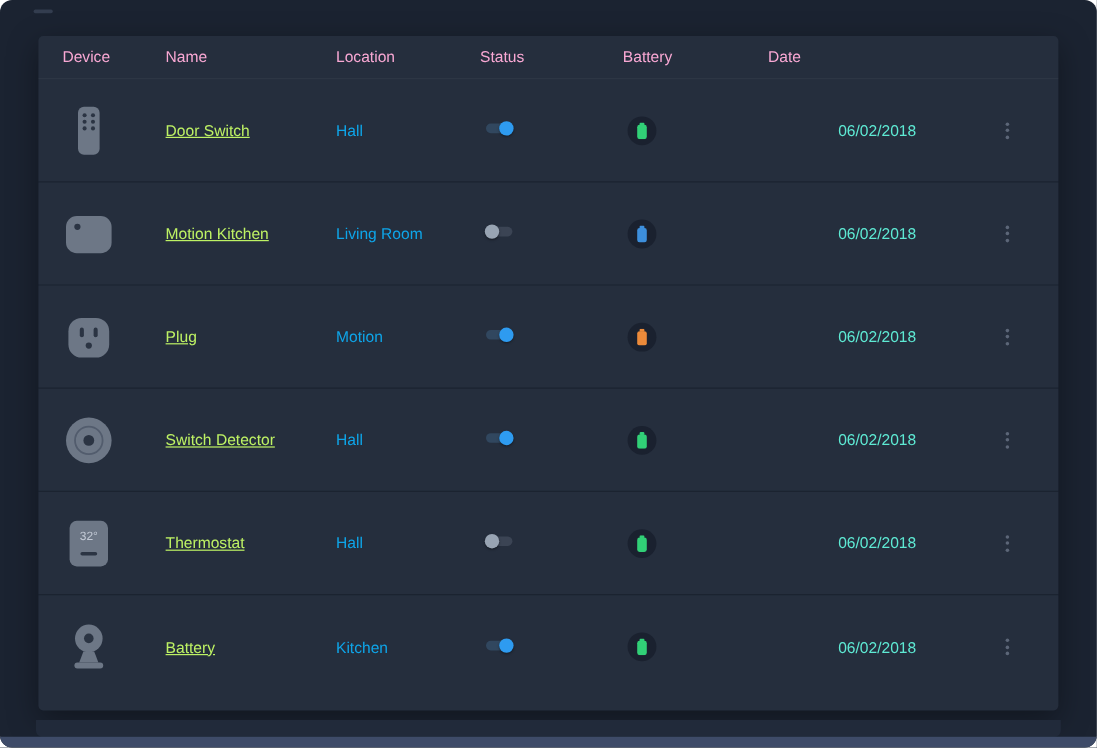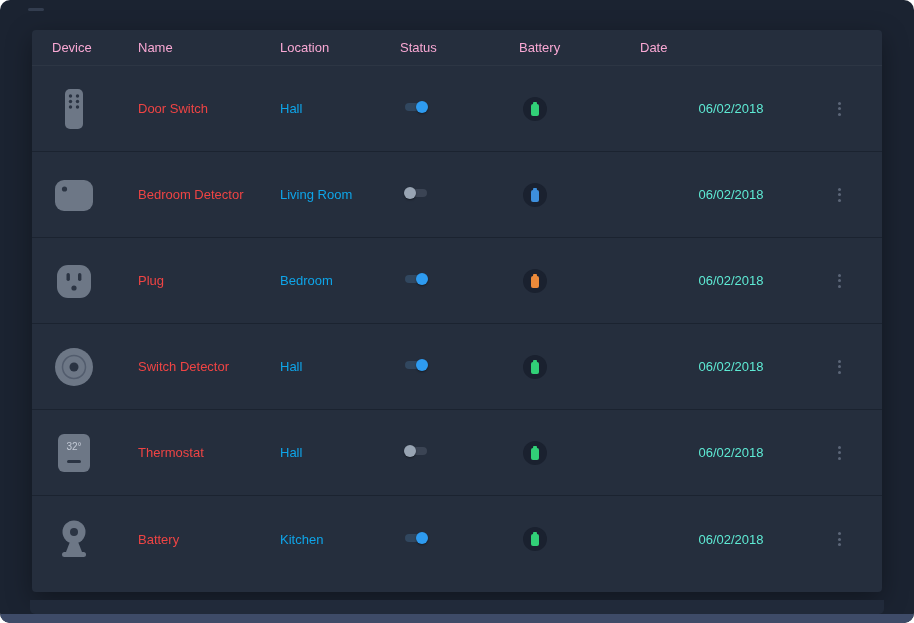--- a/index.html
+++ b/index.html
@@ -36,21 +36,21 @@
     color:#f9a8d4;
     font-size:15px;
     border-bottom:1px solid rgba(255,255,255,0.04);
   }
   .row{
     height:86px;
     border-bottom:1px solid rgba(10,15,25,0.35);
   }
   .row:last-child{ border-bottom:none; }
   .cell{ font-size:13px; }
-  .name{ color:#ef4444; }
+  .name{ color:#bef264;text-decoration:underline; }
   .loc{ color:#0ea5e9; }
   .date{ color:#5eead4;text-align:center; }
   .icon-cell{ display:flex; }
   .dev-icon{ width:44px; height:44px; display:inline-block; }
 
   
   .toggle{ position:relative; display:inline-block; width:22px; height:12px; margin-left:5px; cursor:pointer; }
   .toggle .track{ position:absolute; left:0; top:2px; width:22px; height:8px; border-radius:4px; background:#3b4454; }
   .toggle .knob{ position:absolute; top:0; width:12px; height:12px; border-radius:50%; box-shadow:0 1px 2px rgba(0,0,0,.4); }
   .toggle[data-state="on"] .knob{ right:-1px; background:#2e9bf0; }
@@ -139,21 +139,21 @@
 
   <div class="grid row">
     <div class="cell icon-cell">
       <span class="dev-icon">
         <svg width="44" height="44" viewBox="0 0 44 44">
           <rect x="3" y="7" width="38" height="31" rx="9" fill="#6d7786"></rect>
           <circle cx="12.5" cy="16" r="2.6" fill="#2b3443"></circle>
         </svg>
       </span>
     </div>
-    <div class="cell name">Bedroom Detector</div>
+    <div class="cell name">Motion Kitchen</div>
     <div class="cell loc">Living Room</div>
     <div class="cell">
       <span class="toggle" data-state="off"><span class="track"></span><span class="knob"></span></span>
     </div>
     <div class="cell">
       <span class="battery" data-level="blue">
         <svg width="10" height="14" viewBox="0 0 10 14">
             <rect x="3" y="0" width="4" height="2.5" rx="1"></rect>
             <rect x="1" y="2" width="8" height="12" rx="2"></rect>
           </svg>
@@ -174,21 +174,21 @@
       <span class="dev-icon">
         <svg width="44" height="44" viewBox="0 0 44 44">
           <rect x="5" y="6" width="34" height="33" rx="11" fill="#6d7786"></rect>
           <rect x="14.5" y="14" width="3.4" height="8" rx="1.7" fill="#2b3443"></rect>
           <rect x="26" y="14" width="3.4" height="8" rx="1.7" fill="#2b3443"></rect>
           <circle cx="22" cy="29" r="2.6" fill="#2b3443"></circle>
         </svg>
       </span>
     </div>
     <div class="cell name">Plug</div>
-    <div class="cell loc">Bedroom</div>
+    <div class="cell loc">Motion</div>
     <div class="cell">
       <span class="toggle" data-state="on"><span class="track"></span><span class="knob"></span></span>
     </div>
     <div class="cell">
       <span class="battery" data-level="orange">
         <svg width="10" height="14" viewBox="0 0 10 14">
             <rect x="3" y="0" width="4" height="2.5" rx="1"></rect>
             <rect x="1" y="2" width="8" height="12" rx="2"></rect>
           </svg>
       </span>

